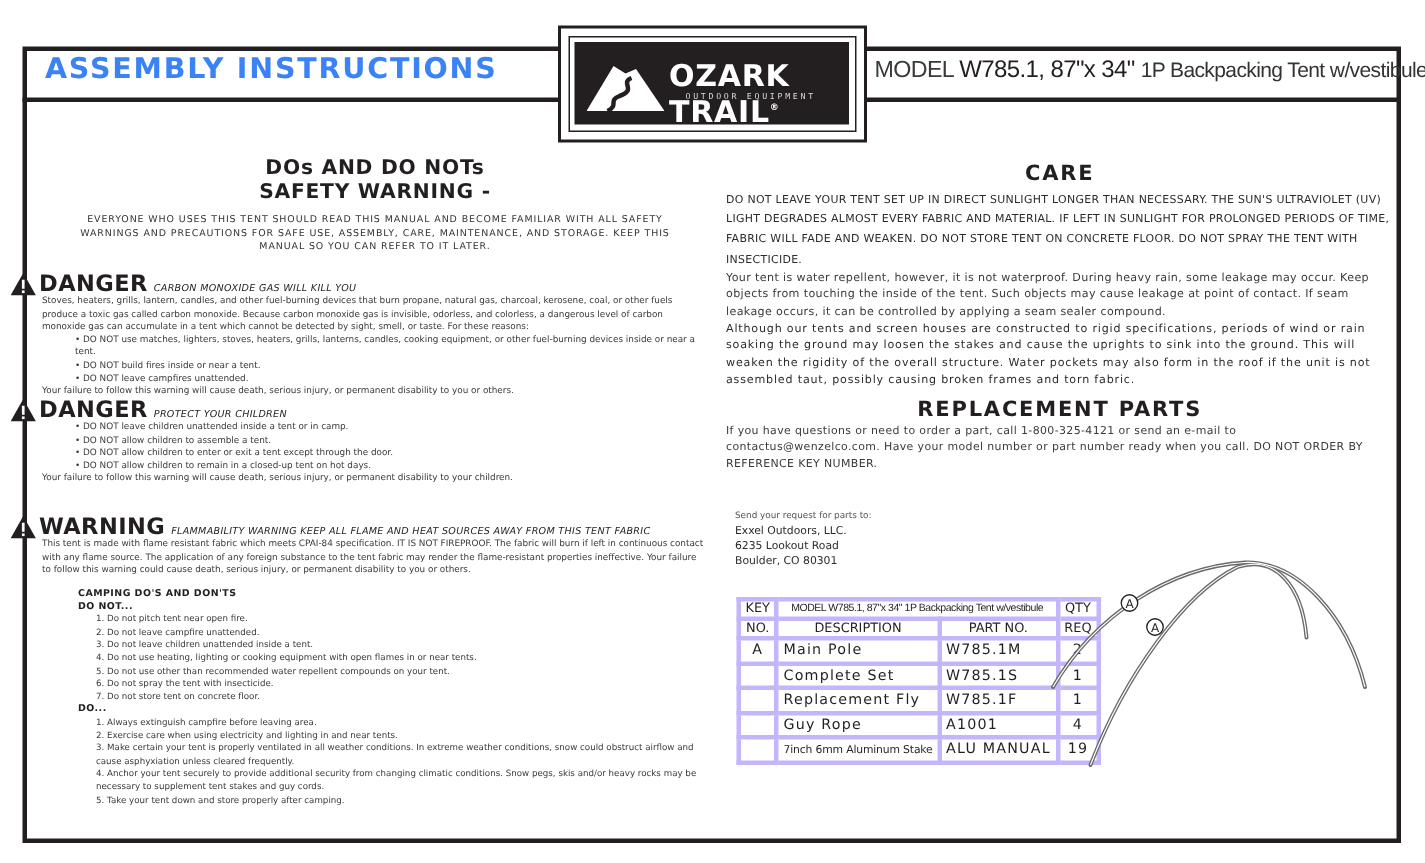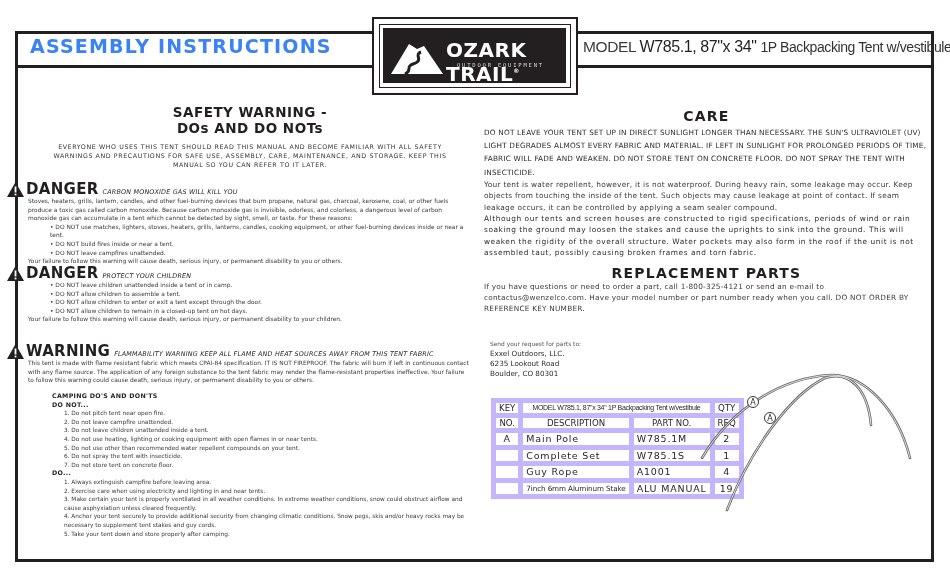--- a/index.html
+++ b/index.html
@@ -49,21 +49,21 @@
   .care-body2 { font-size: 7.4px; line-height: 11.4px; color: #2b2b2b; letter-spacing: 0.55px; }
 
   .rp-h { font-size: 14px; letter-spacing: 1.2px; margin-top: 6px; }
   .rp-body { font-size: 7.3px; line-height: 11.2px; color: #3a3a3a; letter-spacing: 0.25px; }
 
   .addr { position: absolute; left: 490px; top: 340px; }
   .addr-lead { font-size: 5.9px; color: #555; line-height: 9px; }
   .addr-line { font-size: 7.2px; color: #2b2b2b; line-height: 10px; }
 
   table.parts { position: absolute; left: 491px; top: 398px; border-collapse: collapse; border: 1.5px solid #231f20; }
-  table.parts td, table.parts th { border: 5px solid #c4b5fd; font-weight: normal; color: #231f20; padding: 0 3px; white-space: nowrap; }
+  table.parts td, table.parts th { border: 3px solid #c4b5fd; font-weight: normal; color: #231f20; padding: 0 3px; white-space: nowrap; }
   table.parts th { font-size: 8.6px; line-height: 10px; height: 12px; }
   table.parts td { font-size: 9.5px; height: 16.5px; letter-spacing: 0.8px; }
   table.parts .keycol { width: 23px; text-align: center; }
   table.parts .desccol { width: 103px; }
   table.parts .partcol { width: 57px; }
   table.parts .qtycol { width: 24px; text-align: center; }
   table.parts .model-th { font-family: "Liberation Sans", sans-serif; font-size: 7px; letter-spacing: -0.3px; text-align: center; border-bottom: 1px solid #231f20; }
   table.parts .small { font-size: 7.2px; letter-spacing: -0.1px; }
 
   .poles { position: absolute; left: 690px; top: 370px; }
@@ -90,22 +90,22 @@
 </div>
 
 <div class="title-right">
   <span class="model-pre">MODEL</span>
   <span class="model-main">W785.1, 87"x 34"</span>
   <span class="model-post">1P Backpacking Tent w/vestibule</span>
 </div>
 
 <div class="col-left">
   <div class="sec-h sw-h">
+    <div>DOs AND DO NOTs</div>
     <div>SAFETY WARNING -</div>
-    <div>DOs AND DO NOTs</div>
   </div>
   <div class="intro" style="padding:0 28px;">EVERYONE WHO USES THIS TENT SHOULD READ THIS MANUAL AND BECOME FAMILIAR WITH ALL SAFETY WARNINGS AND PRECAUTIONS FOR SAFE USE, ASSEMBLY, CARE, MAINTENANCE, AND STORAGE. KEEP THIS MANUAL SO YOU CAN REFER TO IT LATER.</div>
 </div>
 
 <div class="warn" style="top:182px; width:465px;">
   <div class="warn-head">
     <svg class="warn-tri" viewBox="0 0 17 15">
         <polygon points="8.5,0 17,15 0,15" fill="#231f20"></polygon>
         <rect x="7.6" y="4.5" width="1.8" height="6" fill="#fff"></rect>
         <rect x="7.6" y="11.6" width="1.8" height="1.8" fill="#fff"></rect>
@@ -213,20 +213,26 @@
     <td class="qtycol">2</td>
   </tr>
   <tr>
     <td class="keycol"></td>
     <td class="desccol">Complete Set</td>
     <td class="partcol">W785.1S</td>
     <td class="qtycol">1</td>
   </tr>
   <tr>
     <td class="keycol"></td>
+    <td class="desccol">Replacement Fly</td>
+    <td class="partcol">W785.1F</td>
+    <td class="qtycol">1</td>
+  </tr>
+  <tr>
+    <td class="keycol"></td>
     <td class="desccol">Guy Rope</td>
     <td class="partcol">A1001</td>
     <td class="qtycol">4</td>
   </tr>
   <tr>
     <td class="keycol"></td>
     <td class="desccol small">7inch 6mm Aluminum Stake</td>
     <td class="partcol">ALU MANUAL</td>
     <td class="qtycol">19</td>
   </tr>

